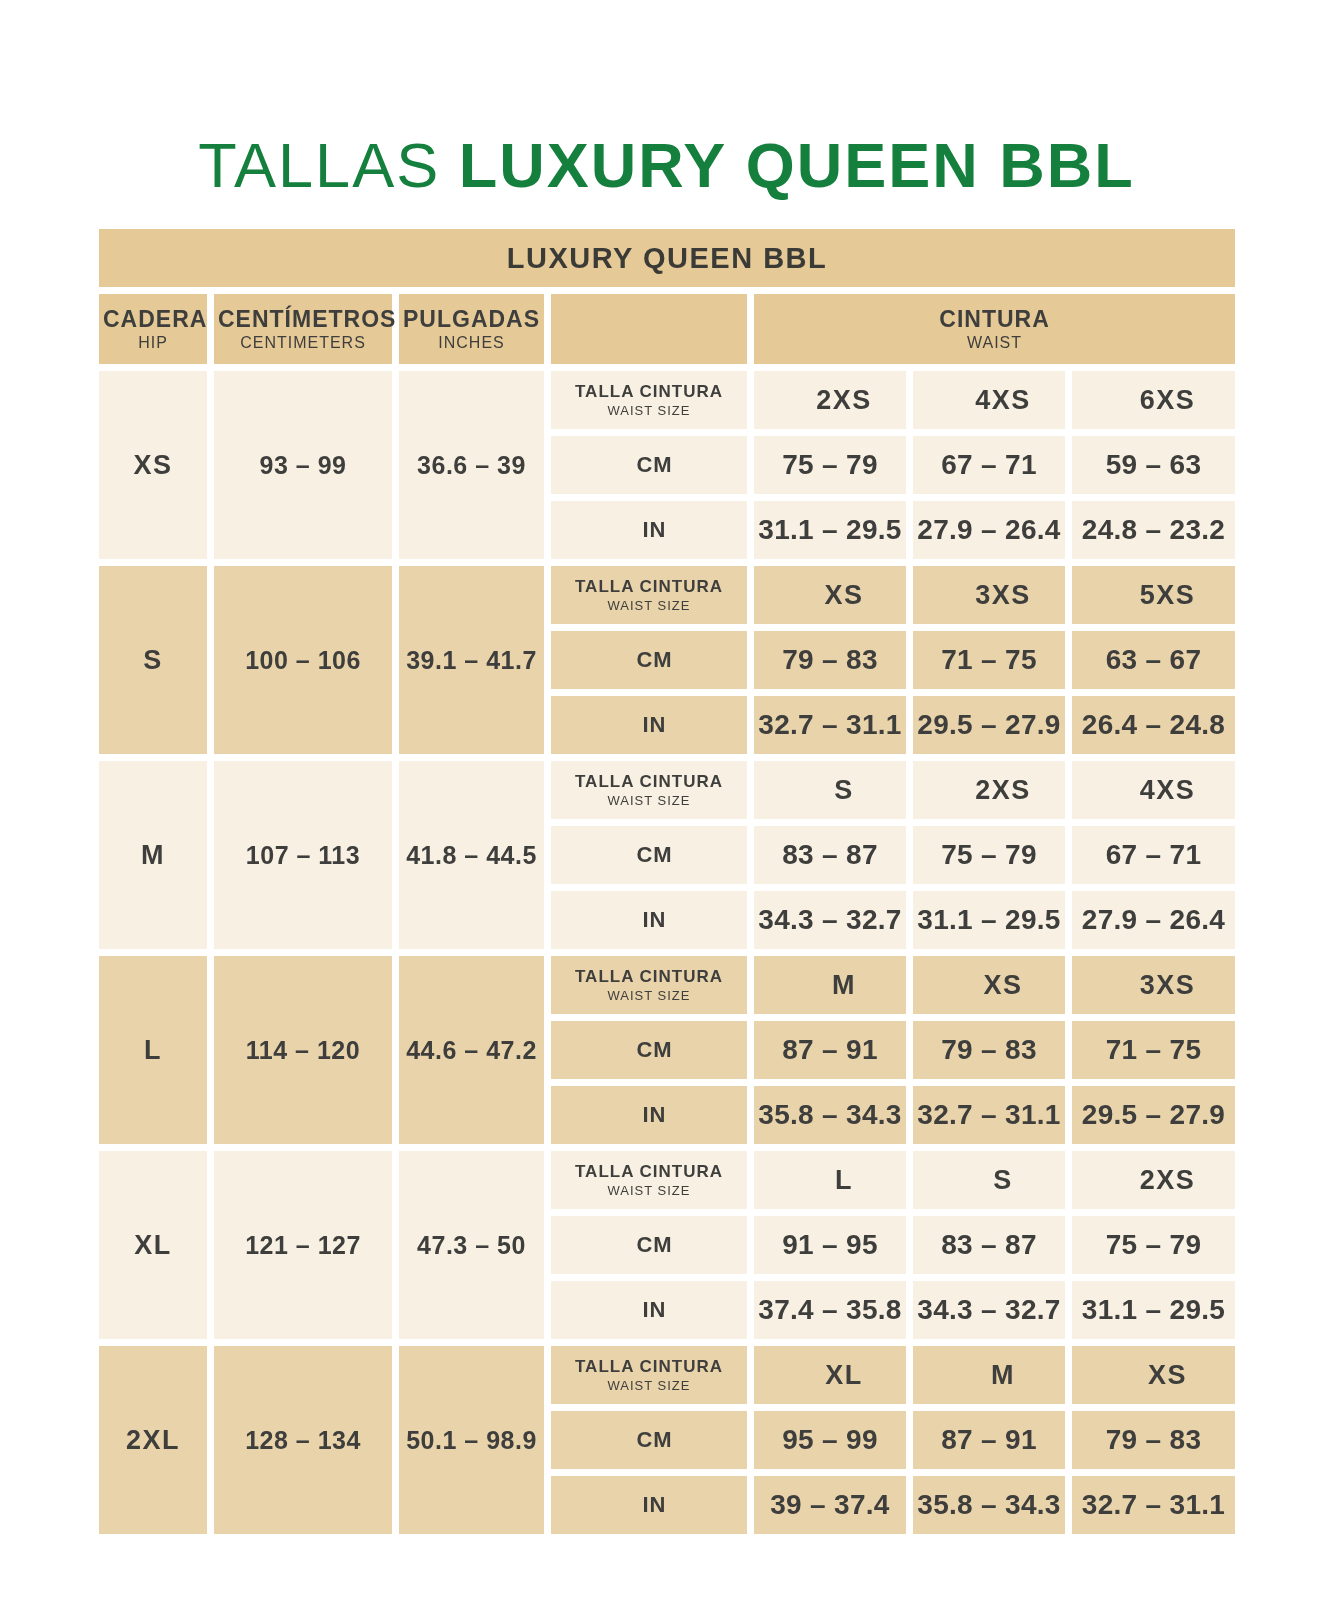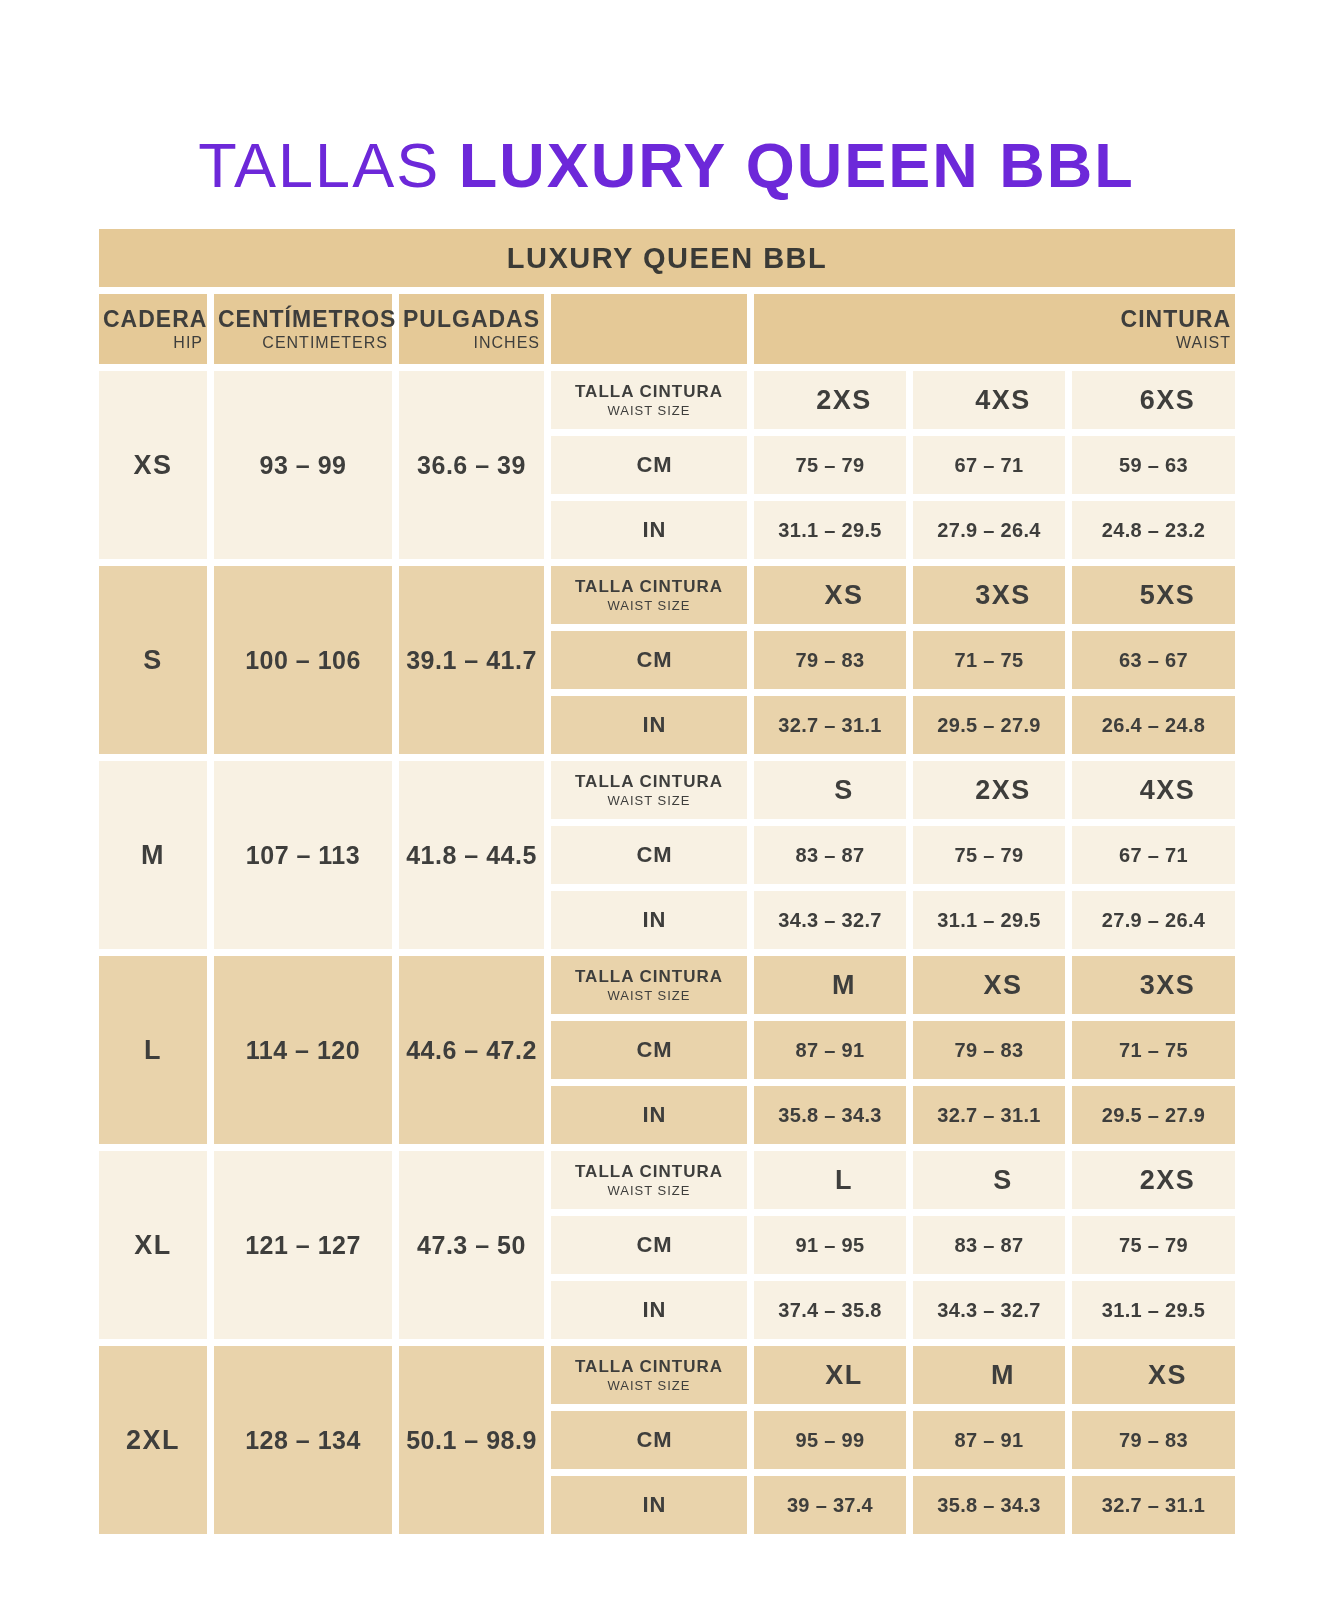--- a/index.html
+++ b/index.html
@@ -15,38 +15,38 @@
     height: 1600px;
     background: #ffffff;
     overflow: hidden;
   }
   .title {
     margin: 0;
     padding-top: 132px;
     text-align: center;
     font-size: 63px;
     line-height: 1.05;
-    color: #6d28d9;
+    color: #15803d;
     letter-spacing: 1px;
     white-space: nowrap;
   }
   .title .light { font-weight: 400; letter-spacing: 2px; }
   .title .bold  { font-weight: 800; letter-spacing: 2px; }
 
   table.size-table {
     margin: 24px auto 0 92px;
     border-collapse: separate;
     border-spacing: 7px;
     table-layout: fixed;
     width: 1150px;
   }
   td { text-align: center; vertical-align: middle; padding: 2px 4px; }
 
   .band   { background: #e5c997; }
-  .hdr    { background: #e5c997; text-align: right; }
+  .hdr    { background: #e5c997; }
   .cream  { background: #f8f1e3; }
   .tan    { background: #e9d3ab; }
 
   .band-cell {
     height: 54px;
     font-size: 29px;
     font-weight: 700;
     letter-spacing: 1.5px;
     color: #3a3a36;
   }
@@ -56,21 +56,21 @@
 
   .sub-row td { height: 54px; }
 
   .hip-size  { font-size: 27px; font-weight: 700; letter-spacing: 1.5px; }
   .hip-val   { font-size: 25px; font-weight: 600; letter-spacing: 0.5px; margin-left: 35px; }
 
   .ws-label-main { font-size: 17px; font-weight: 700; letter-spacing: 1px; line-height: 1.25; }
   .ws-label-sub  { font-size: 13px; font-weight: 400; letter-spacing: 1px; line-height: 1.25; }
   .unit-label    { font-size: 22px; font-weight: 600; letter-spacing: 1px; padding-left: 15px; }
   .ws-size       { font-size: 27px; font-weight: 700; letter-spacing: 1.5px; padding-left: 32px; }
-  .ws-val        { font-size: 20px; font-weight: 600; letter-spacing: 0.3px; }
+  .ws-val        { font-size: 28px; font-weight: 600; letter-spacing: 0.3px; }
 </style>
 </head>
 <body>
 
 <div class="page">
   <h1 class="title">
     <span class="light">TALLAS</span>
     <span class="bold">LUXURY QUEEN BBL</span>
   </h1>
 

